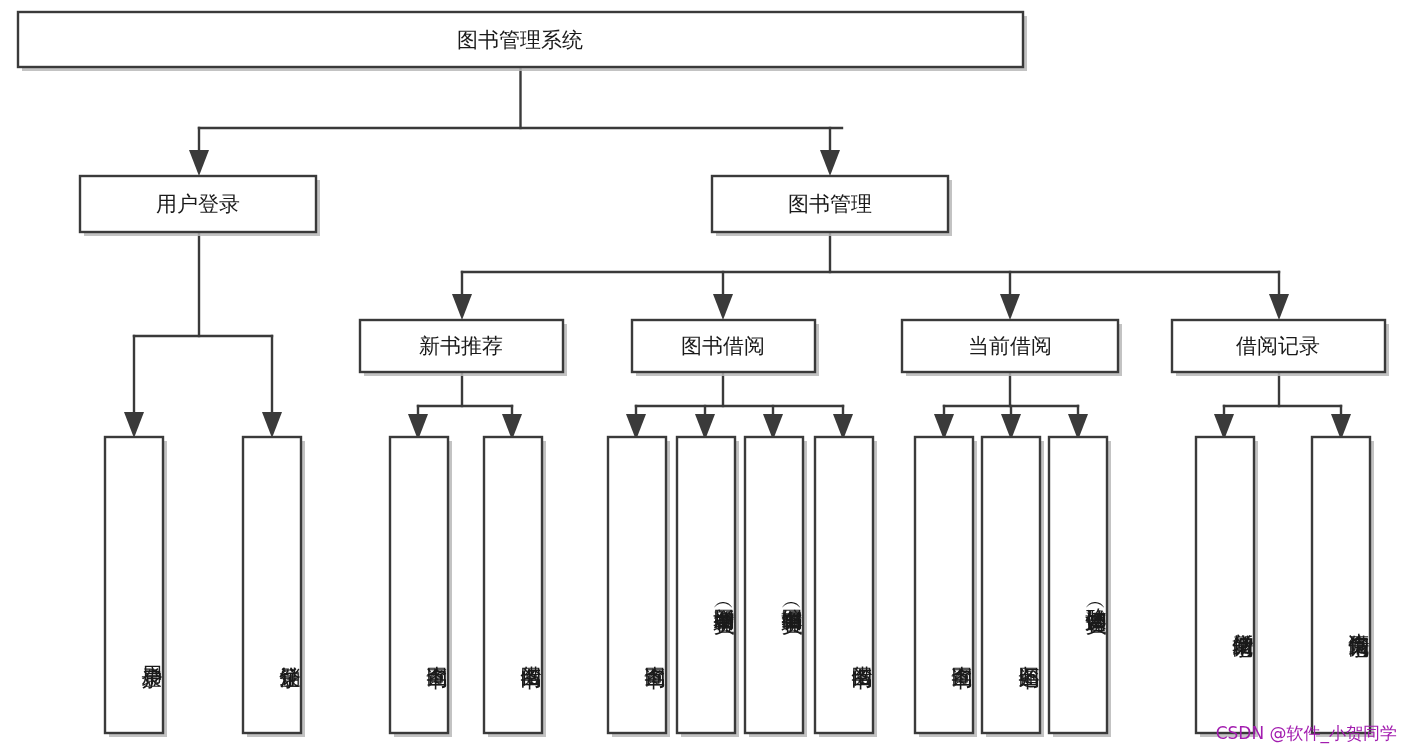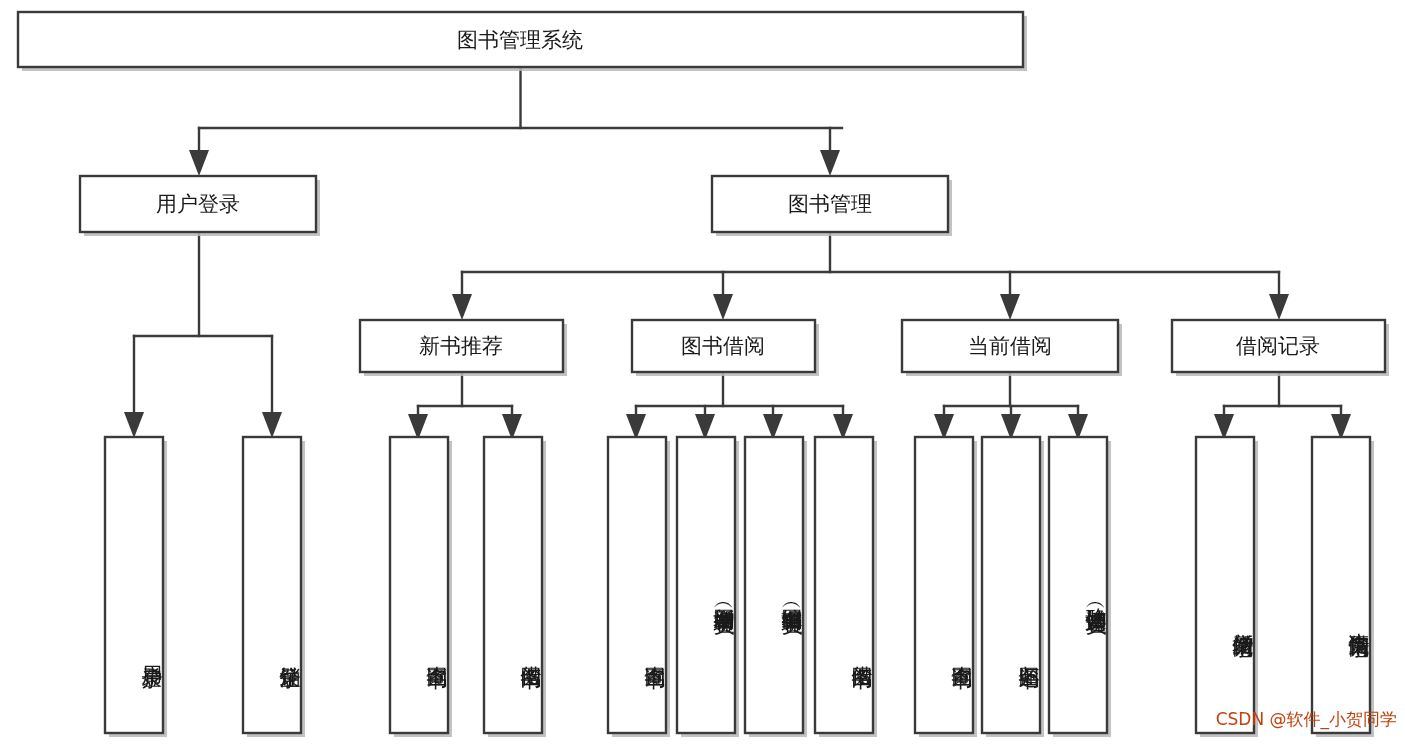--- a/index.html
+++ b/index.html
@@ -64,24 +64,24 @@
     letter-spacing: 1px;
     display: flex;
     align-items: flex-start;
     justify-content: center;
     white-space: nowrap;
     pointer-events: none;
   }
   .watermark {
     position: absolute;
     right: 8px;
-    bottom: 16px;
+    bottom: 2px;
     font-family: "DejaVu Sans", "Liberation Sans", sans-serif;
     font-size: 17px;
-    color: #c2410c;
+    color: #a21caf;
     white-space: nowrap;
   }
 </style>
 </head>
 <body>
 
 <div id="diagram-root">
 
   <svg id="tree-svg" viewBox="0 0 1405 747">
 

